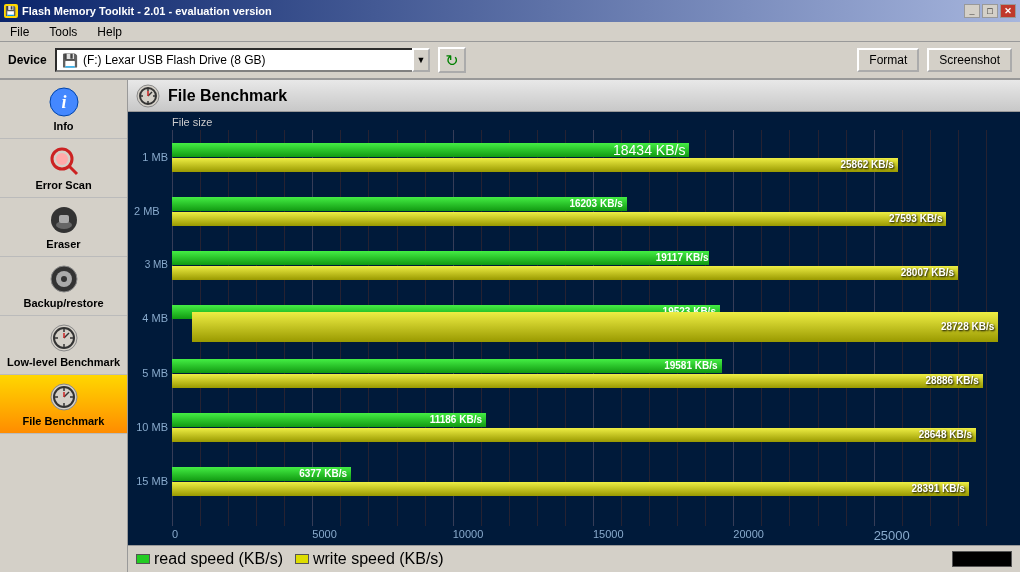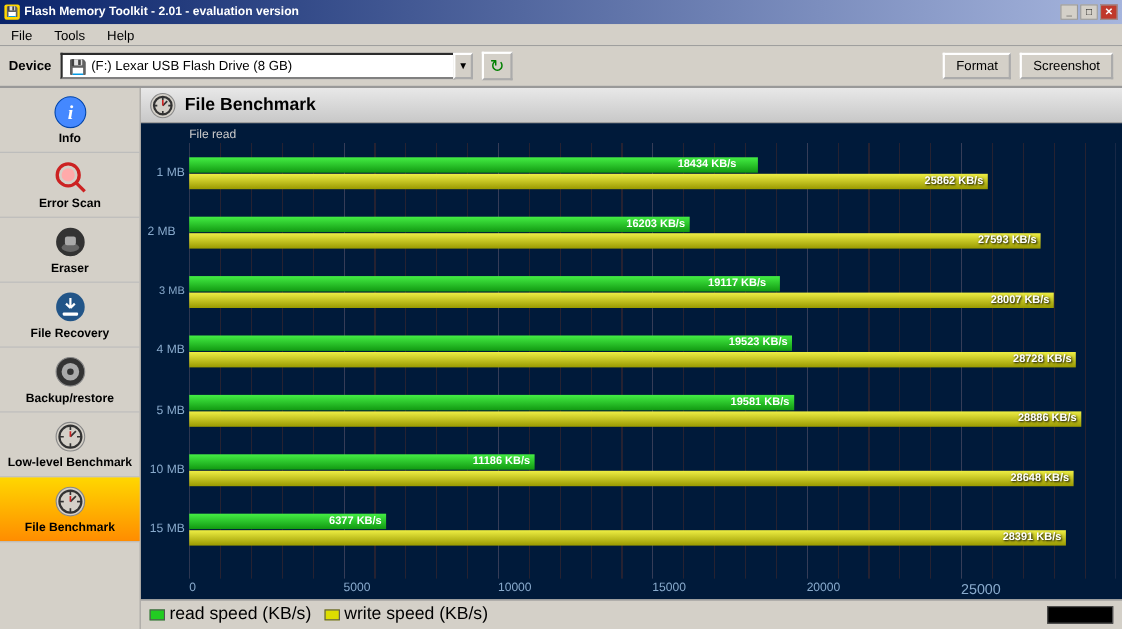--- a/index.html
+++ b/index.html
@@ -158,30 +158,20 @@
       <div class="sidebar-item-icon">
         <svg width="30" height="30">
           <circle cx="15" cy="15" r="13" fill="#333"></circle>
           <ellipse cx="15" cy="20" rx="8" ry="4" fill="#666"></ellipse>
           <rect x="10" y="10" width="10" height="8" rx="2" fill="#aaa"></rect>
         </svg>
       </div>
       <span class="sidebar-item-label">Eraser</span>
     </div>
 
-    <div class="sidebar-item">
-      <div class="sidebar-item-icon">
-        <svg width="30" height="30">
-          <circle cx="15" cy="15" r="13" fill="#225588"></circle>
-          <path d="M15 7 L15 16 M15 16 L11 12 M15 16 L19 12" stroke="white" stroke-width="2" fill="none"></path>
-          <rect x="8" y="20" width="14" height="3" rx="1" fill="white"></rect>
-        </svg>
-      </div>
-      <span class="sidebar-item-label">File Recovery</span>
-    </div>
 
     <div class="sidebar-item">
       <div class="sidebar-item-icon">
         <svg width="30" height="30">
           <circle cx="15" cy="15" r="13" fill="#333" stroke="#888" stroke-width="1"></circle>
           <circle cx="15" cy="15" r="8" fill="#aaa"></circle>
           <circle cx="15" cy="15" r="3" fill="#333"></circle>
         </svg>
       </div>
       <span class="sidebar-item-label">Backup/restore</span>
@@ -231,40 +221,40 @@
         <line x1="12" y1="17" x2="12" y2="20" stroke="#333" stroke-width="1.5"></line>
         <line x1="4" y1="12" x2="7" y2="12" stroke="#333" stroke-width="1.5"></line>
         <line x1="17" y1="12" x2="20" y2="12" stroke="#333" stroke-width="1.5"></line>
         <line x1="12" y1="12" x2="16" y2="8" stroke="#333" stroke-width="1.5"></line>
         <line x1="12" y1="12" x2="12" y2="7" stroke="#cc2222" stroke-width="1.5"></line>
       </svg>
       <span class="panel-title">File Benchmark</span>
     </div>
 
     <div style="flex:1; background:#001a3a; display:flex; flex-direction:column; padding:4px 6px 0 6px;">
-      <div style="color:#ccc; font-size:11px; margin-left:38px; margin-bottom:2px;">File read</div>
+      <div style="color:#ccc; font-size:11px; margin-left:38px; margin-bottom:2px;">File size</div>
 
       <div style="flex:1; display:flex; position:relative;">
 
         <div style="width:38px; display:flex; flex-direction:column; justify-content:space-around; padding-right:4px; padding-bottom:18px;">
           <span style="color:#88aacc; font-size:11px; text-align:right;">1 MB</span>
           <span style="color:#88aacc; font-size:11px; text-align:left;">2 MB</span>
           <span style="color:#88aacc; font-size:10px; text-align:right;">3 MB</span>
           <span style="color:#88aacc; font-size:11px; text-align:right;">4 MB</span>
           <span style="color:#88aacc; font-size:11px; text-align:right;">5 MB</span>
           <span style="color:#88aacc; font-size:11px; text-align:right;">10 MB</span>
           <span style="color:#88aacc; font-size:11px; text-align:right;">15 MB</span>
         </div>
 
         <div id="bar-chart" style="flex: 1 1 0%; display: flex; flex-direction: column; justify-content: space-around; position: relative; padding-bottom: 18px; background-image: repeating-linear-gradient(to right, rgba(100, 140, 200, 0.25) 0px, rgba(100, 140, 200, 0.25) 1px, transparent 1px, transparent calc(16.6667%)), repeating-linear-gradient(to right, rgba(255, 80, 0, 0.15) 0px, rgba(255, 80, 0, 0.15) 1px, transparent 1px, transparent calc(3.33333%));">
 
         <div style="display: flex; flex-direction: column; gap: 1px;">
               <div style="height: 14px; position: relative; display: flex; align-items: center;">
                 <div style="width: 61.45%; height: 14px; background: linear-gradient(rgb(68, 238, 68), rgb(17, 153, 17)); position: relative; display: flex; align-items: center;">
-                  <span style="position: absolute; right: 20px; font-size: 10px; color: white; font-weight: bold; white-space: nowrap;">18434 KB/s</span>
+                  <span style="position: absolute; right: 4px; font-size: 14px; color: white; font-weight: normal; white-space: nowrap;">18434 KB/s</span>
                 </div>
               </div>
               <div style="height: 14px; position: relative; display: flex; align-items: center;">
                 <div style="width: 86.21%; height: 14px; background: linear-gradient(rgb(238, 238, 68), rgb(153, 153, 0)); position: relative; display: flex; align-items: center;">
                   <span style="position: absolute; right: 4px; font-size: 10px; color: white; font-weight: bold; white-space: nowrap; text-shadow: rgb(0, 0, 0) 1px 1px 2px;">25862 KB/s</span>
                 </div>
               </div>
             </div>
             <div style="display: flex; flex-direction: column; gap: 1px;">
               <div style="height: 14px; position: relative; display: flex; align-items: flex-start;">
@@ -274,37 +264,37 @@
               </div>
               <div style="height: 14px; position: relative; display: flex; align-items: center;">
                 <div style="width: 91.98%; height: 14px; background: linear-gradient(rgb(238, 238, 68), rgb(153, 153, 0)); position: relative; display: flex; align-items: center;">
                   <span style="position: absolute; right: 4px; font-size: 10px; color: white; font-weight: bold; white-space: nowrap; text-shadow: rgb(0, 0, 0) 1px 1px 2px;">27593 KB/s</span>
                 </div>
               </div>
             </div>
             <div style="display: flex; flex-direction: column; gap: 1px;">
               <div style="height: 14px; position: relative; display: flex; align-items: center;">
                 <div style="width: 63.72%; height: 14px; background: linear-gradient(rgb(68, 238, 68), rgb(17, 153, 17)); position: relative; display: flex; align-items: center;">
-                  <span style="position: absolute; right: 12px; font-size: 10px; color: white; font-weight: bold; white-space: nowrap;">19117 KB/s</span>
+                  <span style="position: absolute; right: 0; font-size: 10px; color: white; font-weight: bold; white-space: nowrap;">19117 KB/s</span>
                 </div>
               </div>
               <div style="height: 14px; position: relative; display: flex; align-items: center;">
                 <div style="width: 93.36%; height: 14px; background: linear-gradient(rgb(238, 238, 68), rgb(153, 153, 0)); position: relative; display: flex; align-items: center;">
                   <span style="position: absolute; right: 4px; font-size: 10px; color: white; font-weight: bold; white-space: nowrap; text-shadow: rgb(0, 0, 0) 1px 1px 2px;">28007 KB/s</span>
                 </div>
               </div>
             </div>
             <div style="display: flex; flex-direction: column; gap: 1px;">
               <div style="height: 14px; position: relative; display: flex; align-items: center;">
                 <div style="width: 65.08%; height: 14px; background: linear-gradient(rgb(68, 238, 68), rgb(17, 153, 17)); position: relative; display: flex; align-items: center;">
                   <span style="position: absolute; right: 4px; font-size: 10px; color: white; font-weight: bold; white-space: nowrap;">19523 KB/s</span>
                 </div>
               </div>
               <div style="height: 14px; position: relative; display: flex; align-items: center;">
-                <div style="width: 95.76%; height: 14px; background: linear-gradient(rgb(238, 238, 68), rgb(153, 153, 0)); position: relative; display: flex; align-items: center;">
+                <div style="width: 95.76%; height: 30px; background: linear-gradient(rgb(238, 238, 68), rgb(153, 153, 0)); position: relative; display: flex; align-items: center; margin-left: 20px;">
                   <span style="position: absolute; right: 4px; font-size: 10px; color: white; font-weight: bold; white-space: nowrap; text-shadow: rgb(0, 0, 0) 1px 1px 2px;">28728 KB/s</span>
                 </div>
               </div>
             </div>
             <div style="display: flex; flex-direction: column; gap: 1px;">
               <div style="height: 14px; position: relative; display: flex; align-items: center;">
                 <div style="width: 65.27%; height: 14px; background: linear-gradient(rgb(68, 238, 68), rgb(17, 153, 17)); position: relative; display: flex; align-items: center;">
                   <span style="position: absolute; right: 4px; font-size: 10px; color: white; font-weight: bold; white-space: nowrap;">19581 KB/s</span>
                 </div>
               </div>

